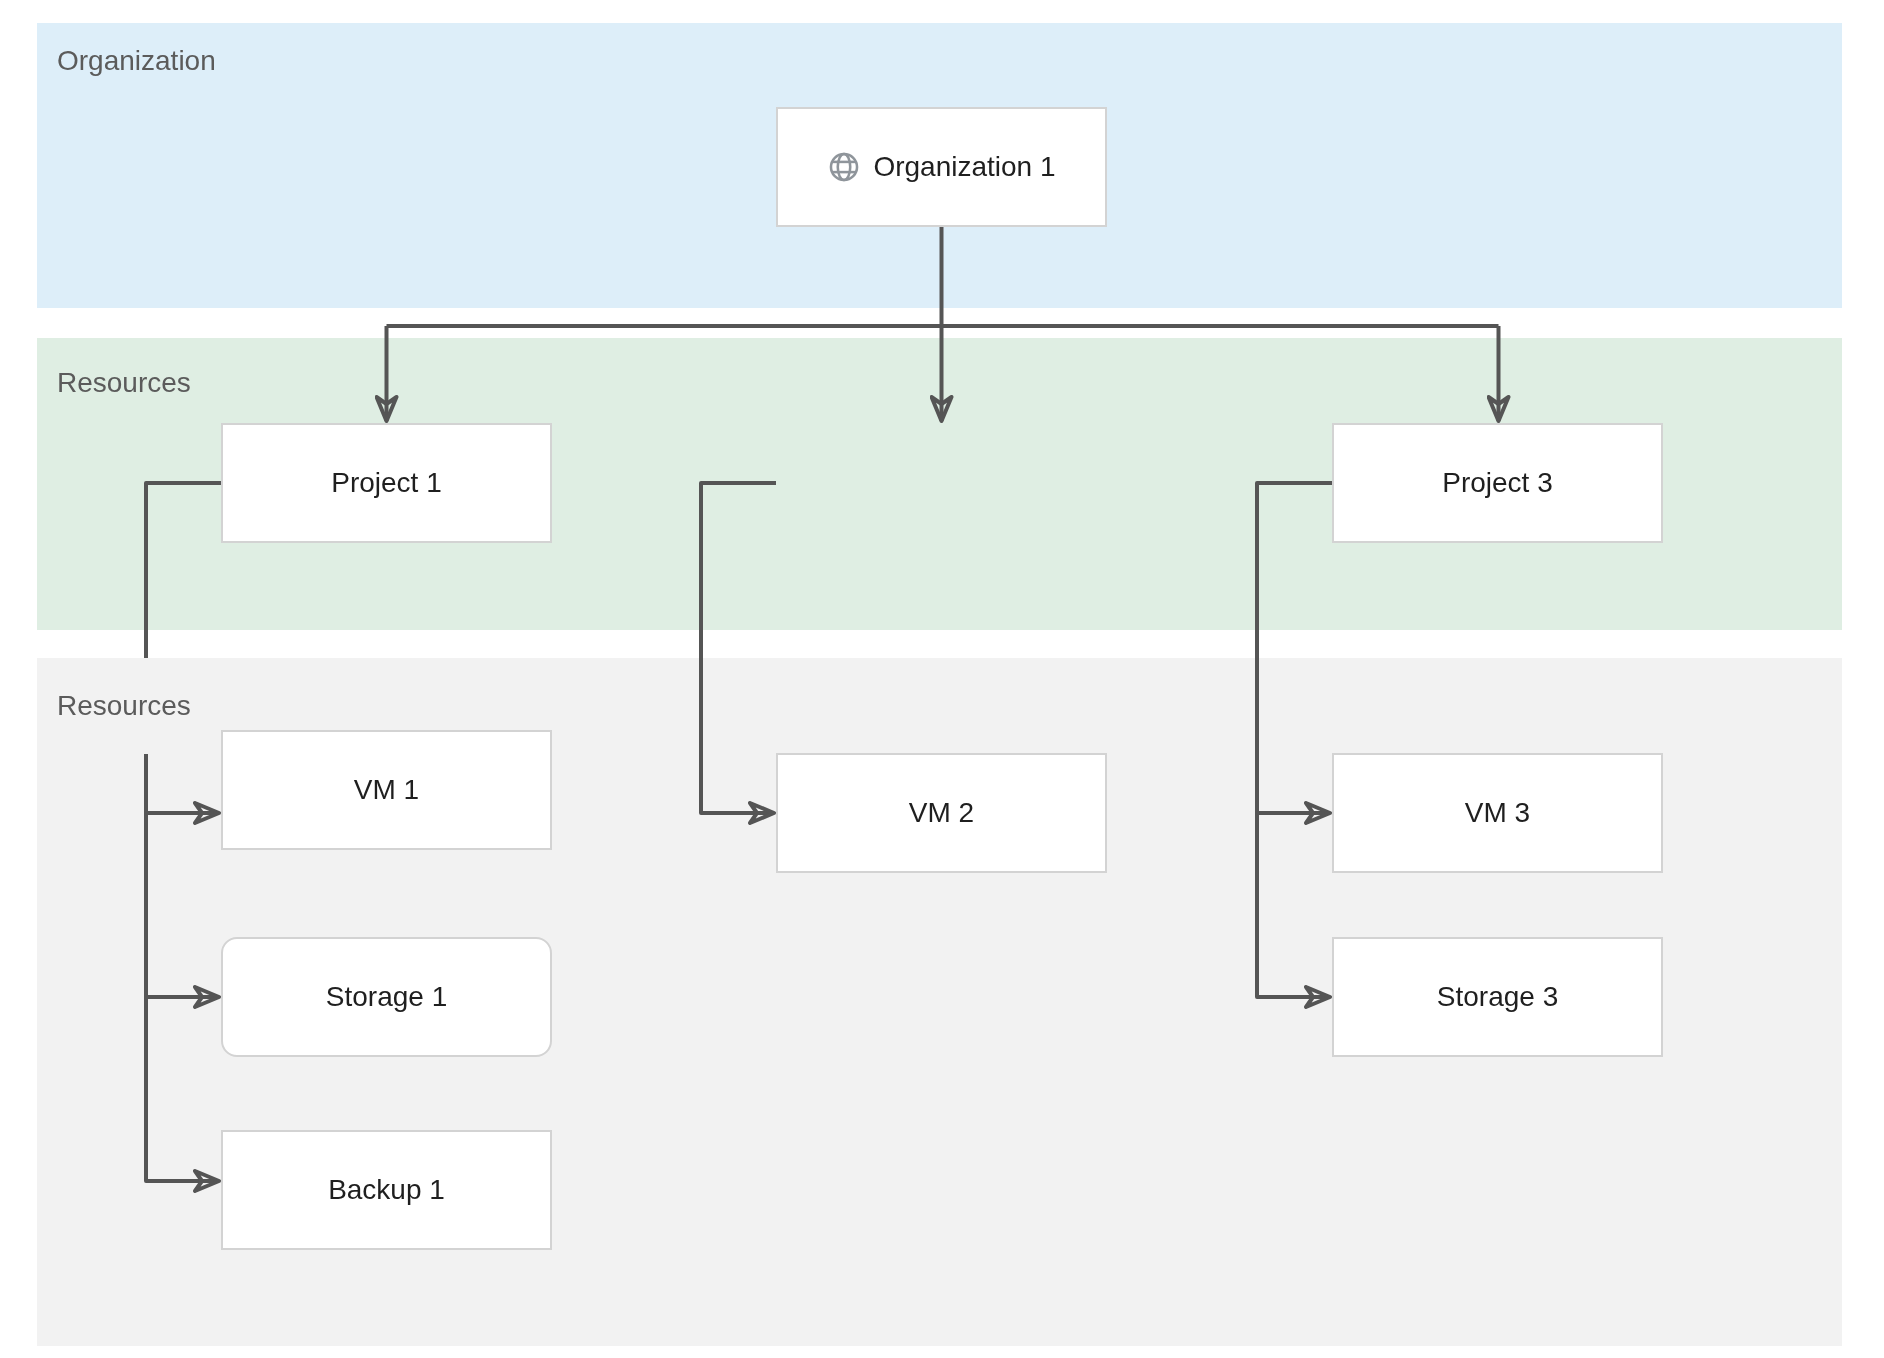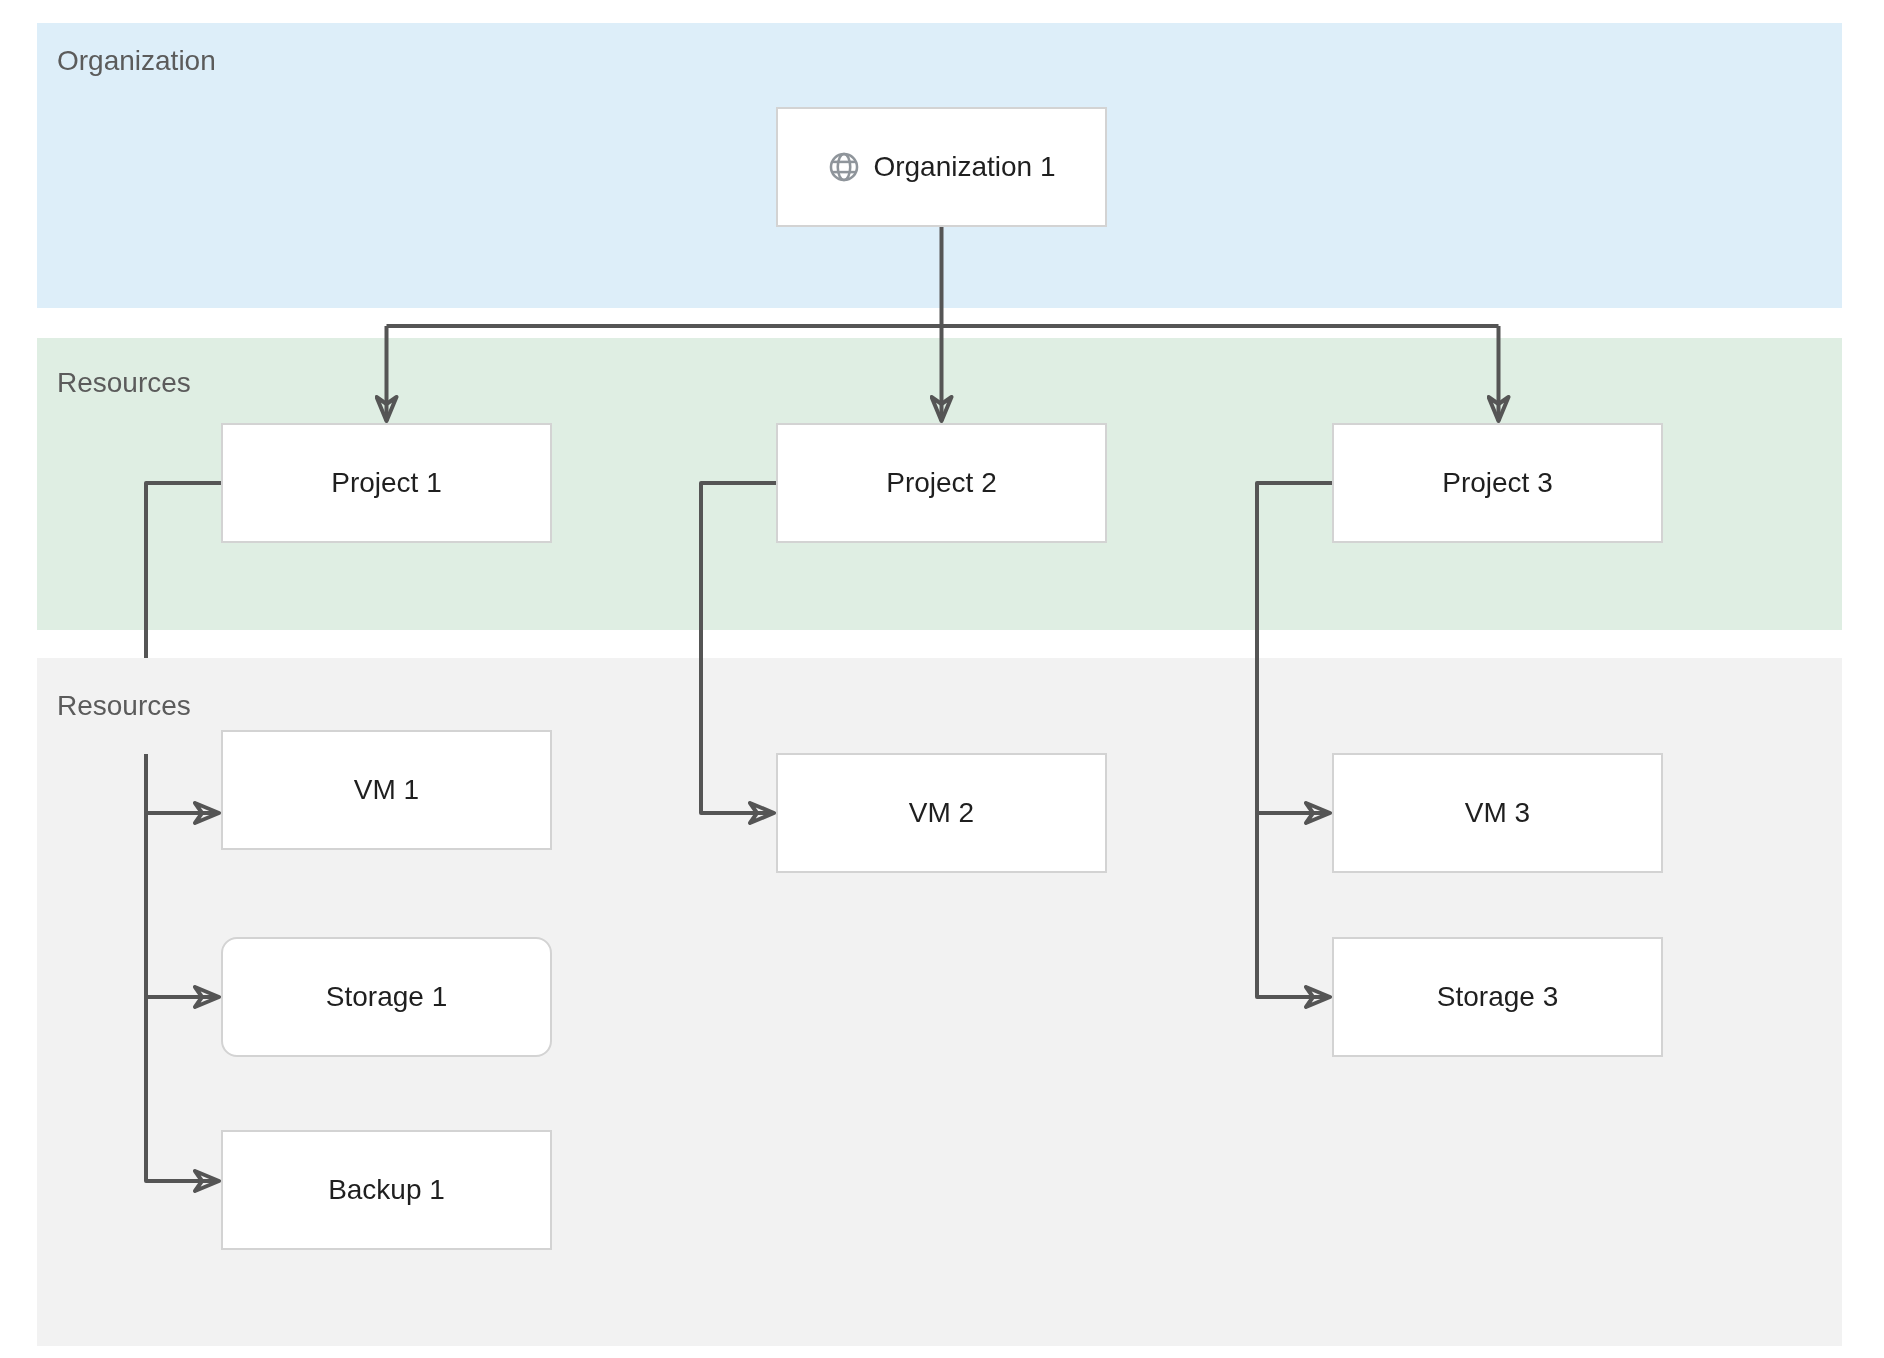--- a/index.html
+++ b/index.html
@@ -137,23 +137,20 @@
         <line x1="3.6" y1="8.4" x2="20.4" y2="8.4"></line>
         <line x1="3.6" y1="15.6" x2="20.4" y2="15.6"></line>
       </g>
     </svg>
     <span>Organization 1</span>
   </div>
 
   <div class="node node-project1">
     <span>Project 1</span>
   </div>
-  <div class="node node-project2">
-    <span>Project 2</span>
-  </div>
   <div class="node node-project3">
     <span>Project 3</span>
   </div>
 
   <div class="node node-vm1">
     <span>VM 1</span>
   </div>
   <div class="node node-vm2">
     <span>VM 2</span>
   </div>

